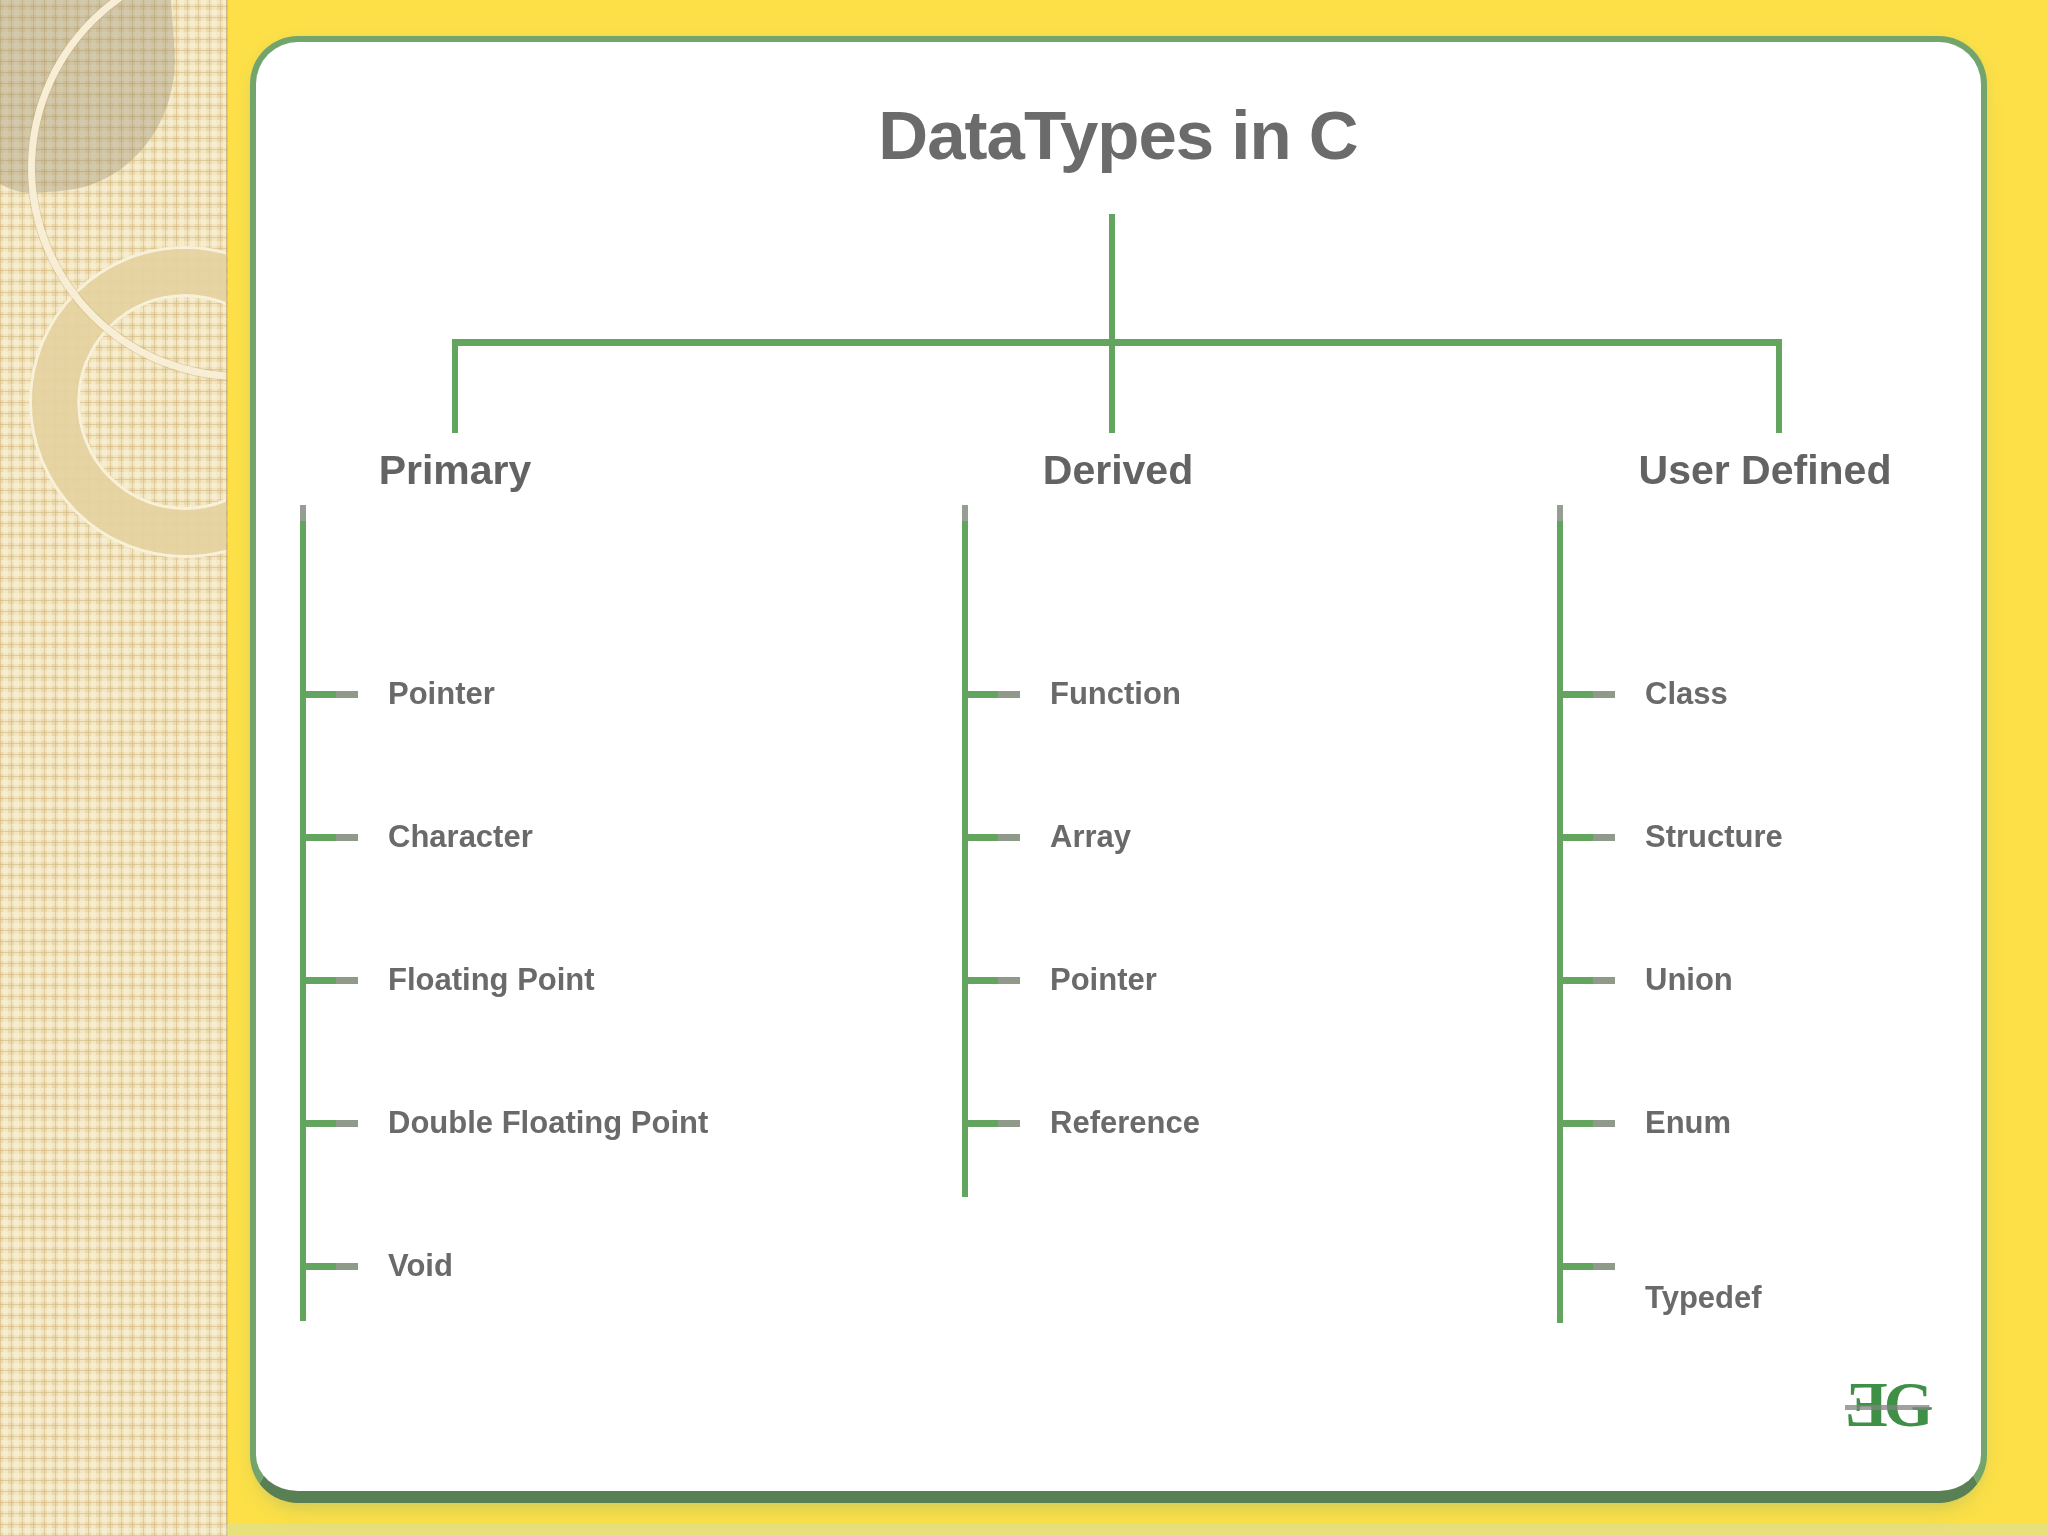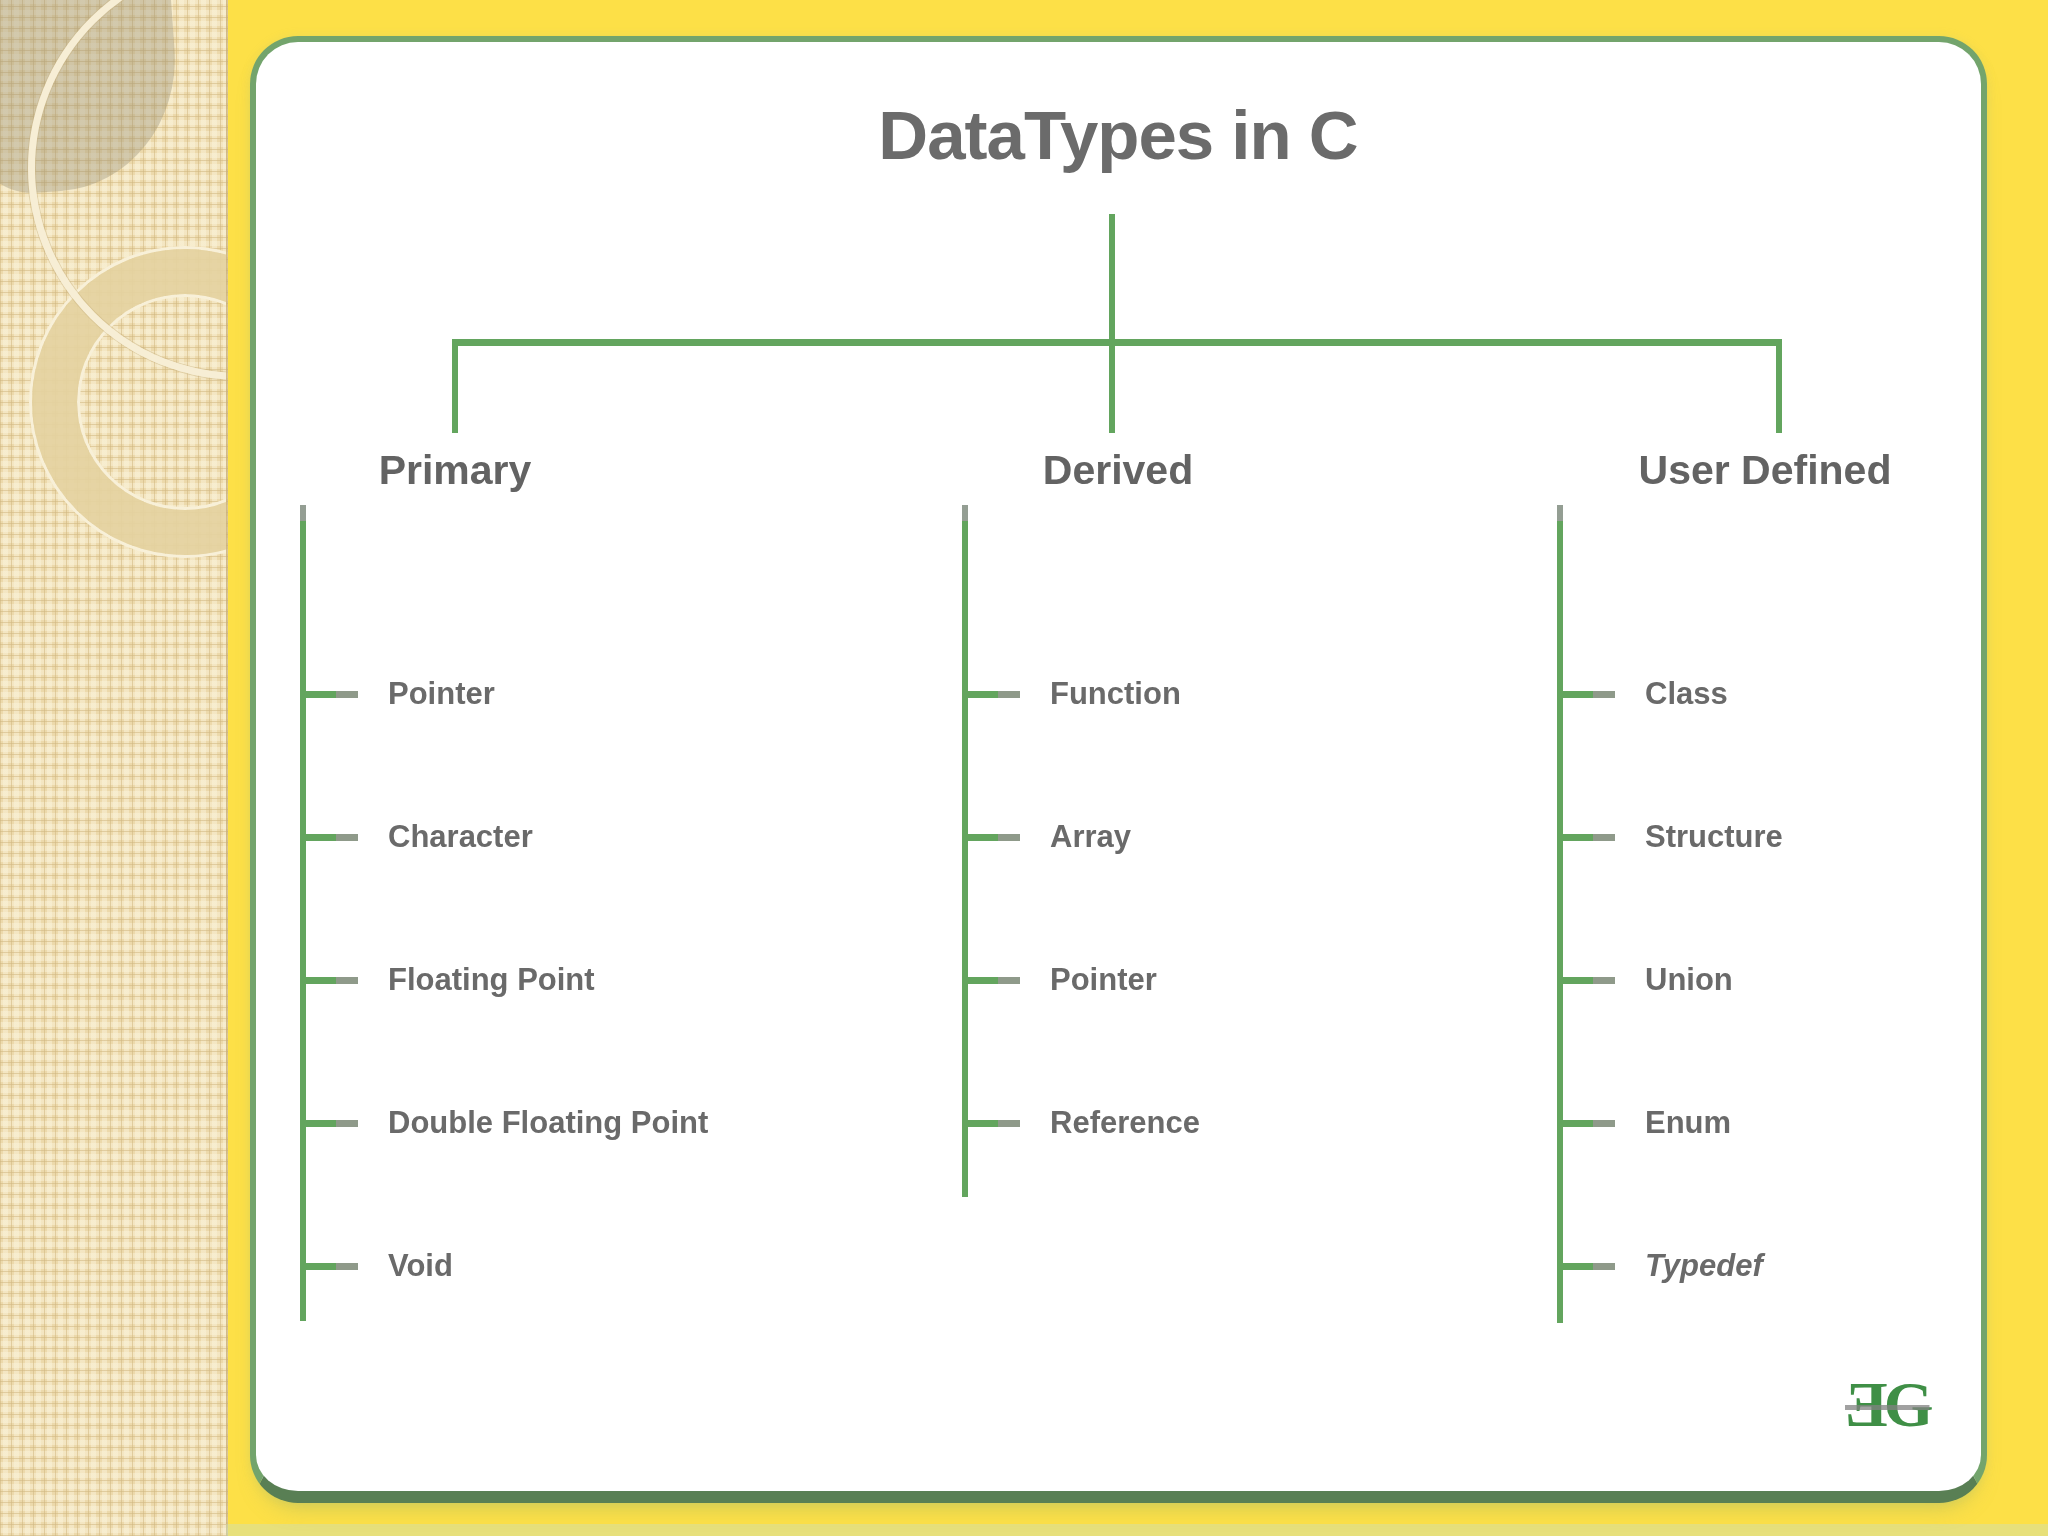--- a/index.html
+++ b/index.html
@@ -135,17 +135,17 @@
   <div class="vline" style="left:1557px;top:505px;height:818px;"></div>
   <div class="tick" style="left:1557px;top:691px;"></div>
   <div class="tick" style="left:1557px;top:834px;"></div>
   <div class="tick" style="left:1557px;top:977px;"></div>
   <div class="tick" style="left:1557px;top:1120px;"></div>
   <div class="tick" style="left:1557px;top:1263px;"></div>
   <div class="item" style="left:1645px;top:672px;">Class</div>
   <div class="item" style="left:1645px;top:815px;">Structure</div>
   <div class="item" style="left:1645px;top:958px;">Union</div>
   <div class="item" style="left:1645px;top:1101px;">Enum</div>
-  <div class="item" style="left:1645px;top:1244px;font-style:italic;">Typedef</div>
+  <div class="item" style="left:1645px;top:1276px;">Typedef</div>
 
   <div class="logo">ƎG</div>
 
 </div>
 
 </body></html>

